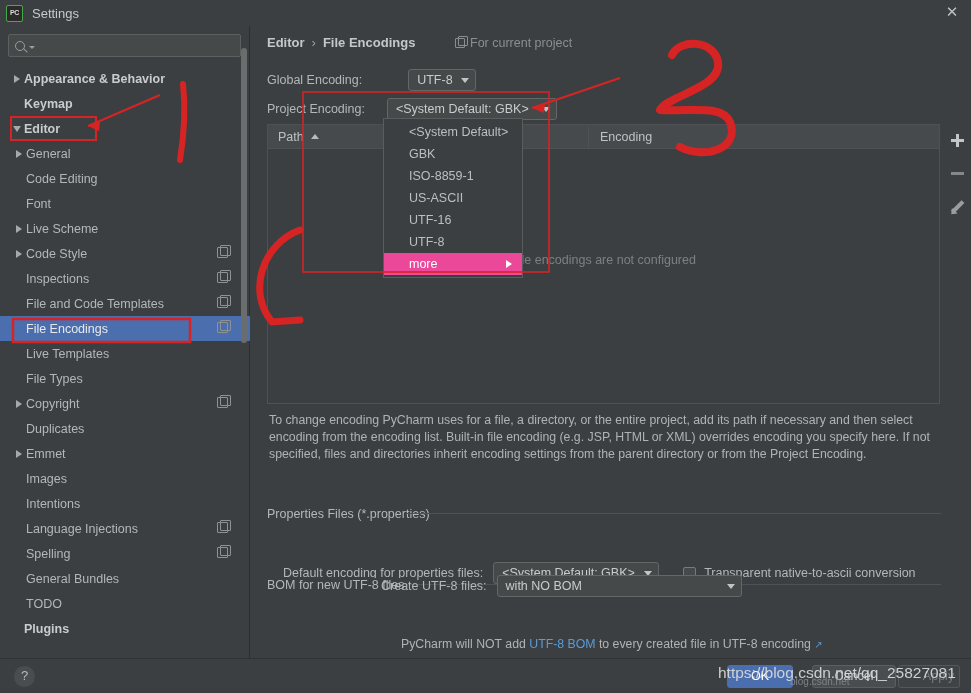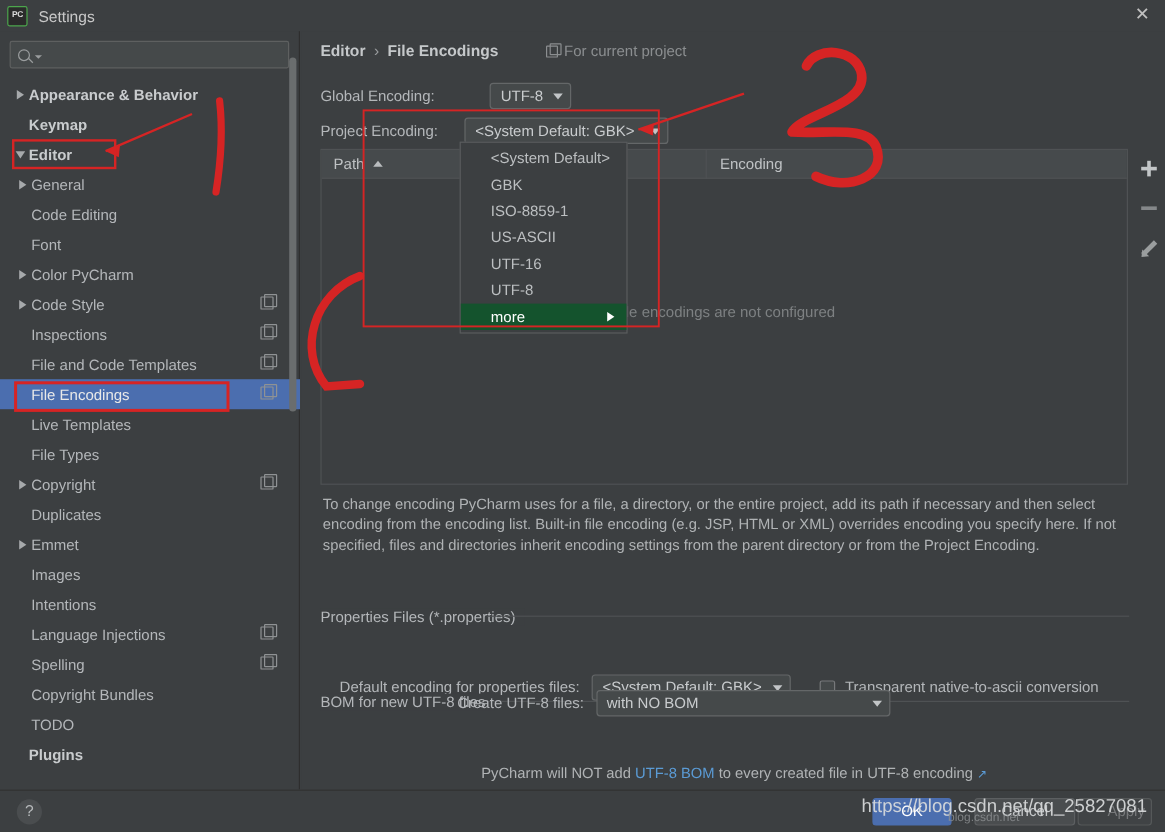--- a/index.html
+++ b/index.html
@@ -224,21 +224,21 @@
   
   #dropdown {
     position: absolute; left: 383px; top: 118px; width: 140px;
     background: #3c3f41; border: 1px solid #5a5d5e; z-index: 40;
     padding: 2px 0;
   }
   .dd-item {
     height: 22px; line-height: 22px; padding-left: 25px;
     color: #bcbfc1; font-size: 12.5px; position: relative;
   }
-  .dd-item.hl { background: #14532d; color: #ffffff; }
+  .dd-item.hl { background: #ec4899; color: #ffffff; }
   .dd-item .subarrow {
     position: absolute; right: 10px; top: 7px;
     width: 0; height: 0;
     border-top: 4.5px solid transparent; border-bottom: 4.5px solid transparent;
     border-left: 6px solid #ffffff;
   }
 
   
   #footer {
     position: absolute; left: 0; top: 658px; width: 971px; height: 35px;
@@ -315,21 +315,21 @@
         <span>Code Editing</span>
       </div>
       <div class="tree-row lvl1">
         <span class="tw"></span>
         <span>Font</span>
       </div>
       <div class="tree-row lvl1">
         <span class="tw">
           <span class="tri-r"></span>
         </span>
-        <span>Color PyCharm</span>
+        <span>Live Scheme</span>
       </div>
       <div class="tree-row lvl1">
         <span class="tw">
           <span class="tri-r"></span>
         </span>
         <span>Code Style</span>
         <span class="copy-ic"></span>
       </div>
       <div class="tree-row lvl1">
         <span class="tw"></span>
@@ -384,21 +384,21 @@
         <span>Language Injections</span>
         <span class="copy-ic"></span>
       </div>
       <div class="tree-row lvl1">
         <span class="tw"></span>
         <span>Spelling</span>
         <span class="copy-ic"></span>
       </div>
       <div class="tree-row lvl1">
         <span class="tw"></span>
-        <span>Copyright Bundles</span>
+        <span>General Bundles</span>
       </div>
       <div class="tree-row lvl1">
         <span class="tw"></span>
         <span>TODO</span>
       </div>
       <div class="tree-row bold">
         <span class="tw"></span>
         <span>Plugins</span>
       </div>
     </div>

